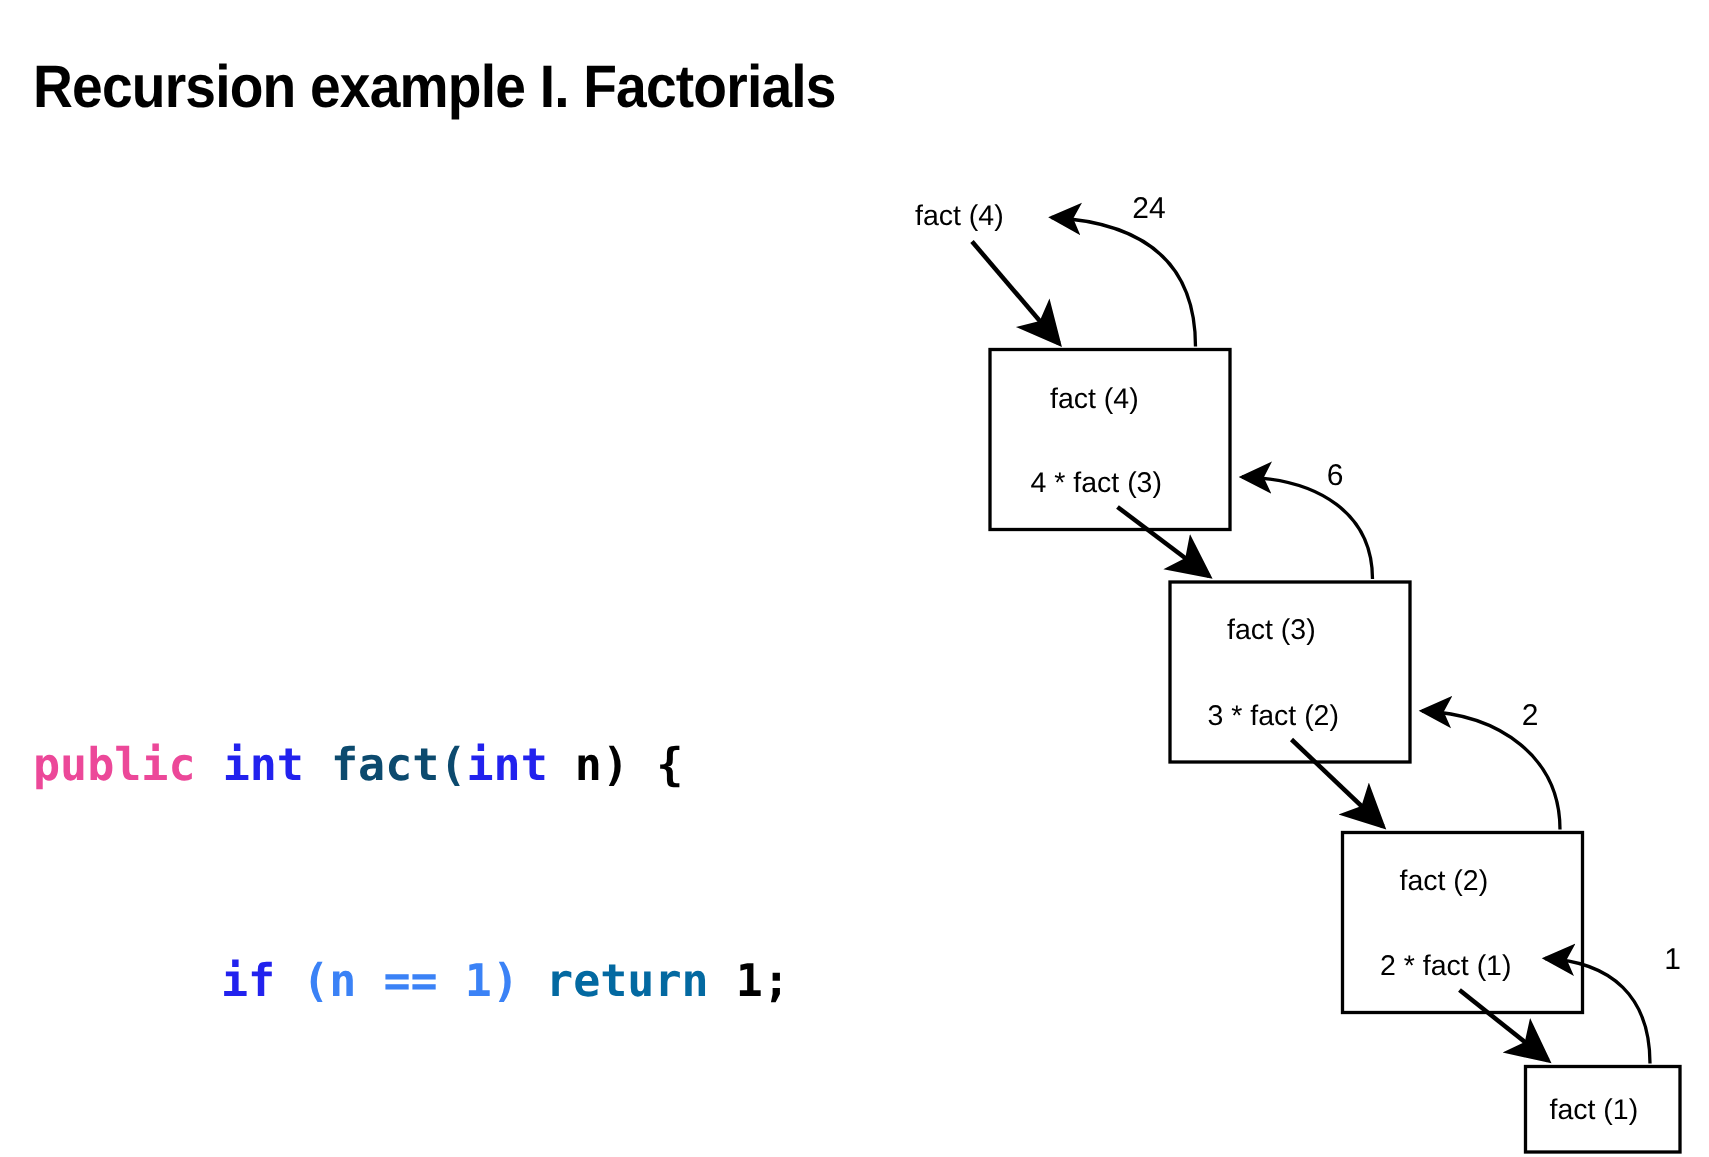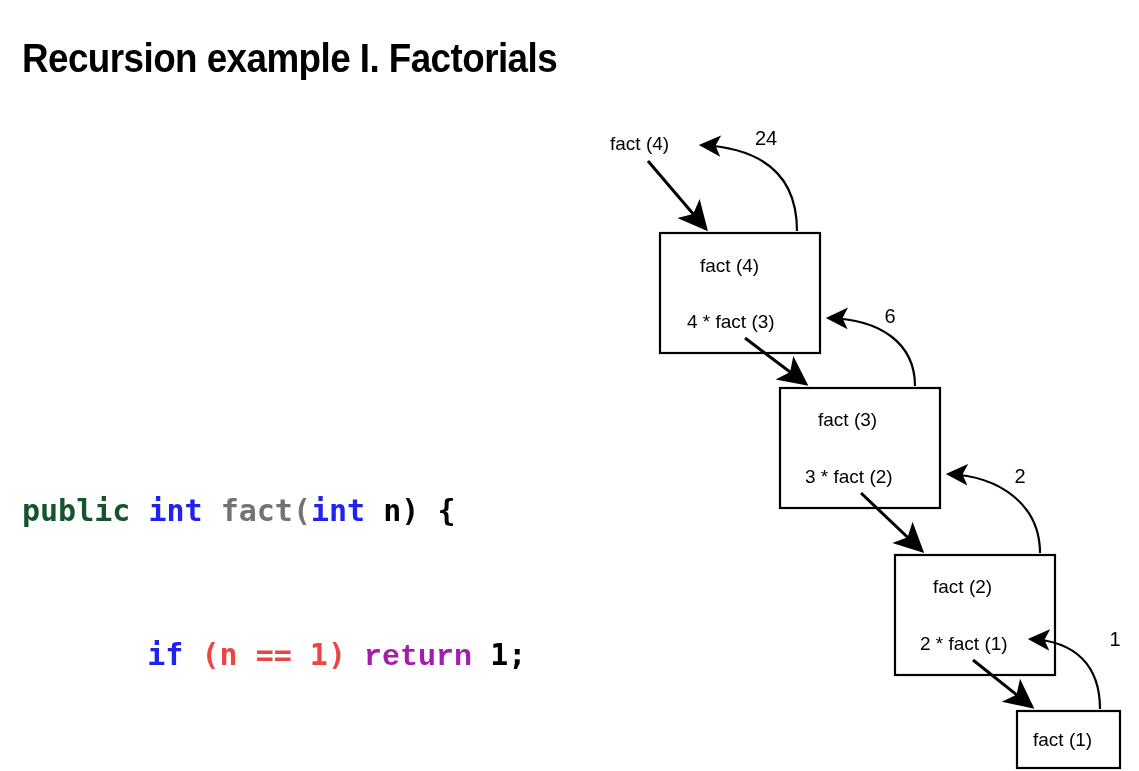--- a/index.html
+++ b/index.html
@@ -95,22 +95,22 @@
   }
 </style>
 </head>
 <body style="background: rgb(255, 255, 255);">
 
 <div id="slide">
 
   <div id="slide-title">Recursion example I. Factorials</div>
 
   <div id="code-block">
-    <div class="code-line"><span class="kw" style="color: #14532d; margin-top: 25px;">public</span><span class="pl" style="color: rgb(0, 0, 0);"> </span><span class="kw" style="color: rgb(34, 34, 238);">int</span><span class="pl" style="color: #737373;"> fact(</span><span class="kw" style="color: rgb(34, 34, 238);">int</span><span class="pl" style="color: rgb(0, 0, 0);"> n) {</span></div>
-    <div class="code-line"><span class="pl" style="color: rgb(0, 0, 0);">     </span><span class="kw" style="color: rgb(34, 34, 238); margin-left: 35px;">if</span><span class="pl" style="color: #ef4444;"> (n == 1) </span><span class="kw" style="color: #a21caf; font-family: Liberation Mono, monospace;">return</span><span class="pl" style="color: rgb(0, 0, 0);"> 1;</span></div>
+    <div class="code-line"><span class="kw" style="color: #ec4899; margin-top: 25px;">public</span><span class="pl" style="color: rgb(0, 0, 0);"> </span><span class="kw" style="color: rgb(34, 34, 238);">int</span><span class="pl" style="color: #0c4a6e;"> fact(</span><span class="kw" style="color: rgb(34, 34, 238);">int</span><span class="pl" style="color: rgb(0, 0, 0);"> n) {</span></div>
+    <div class="code-line"><span class="pl" style="color: rgb(0, 0, 0);">     </span><span class="kw" style="color: rgb(34, 34, 238); margin-left: 35px;">if</span><span class="pl" style="color: #3b82f6;"> (n == 1) </span><span class="kw" style="color: #0369a1;">return</span><span class="pl" style="color: rgb(0, 0, 0);"> 1;</span></div>
     <div class="code-line"><span class="pl" style="color: rgb(0, 0, 0);">     </span><span class="kw" style="color: rgb(34, 34, 238);">else</span></div>
     
     
   </div>
 
   <div id="diagram">
     <svg width="1139" height="771" viewBox="0 0 1139 771" xmlns="http://www.w3.org/2000/svg">
       <defs>
         <marker id="ah-call" markerWidth="11" markerHeight="11" refX="9" refY="5.5" orient="auto" markerUnits="strokeWidth">
           <path d="M0,0.6 L10,5.5 L0,10.4 L2.4,5.5 Z" fill="#000000"></path>

